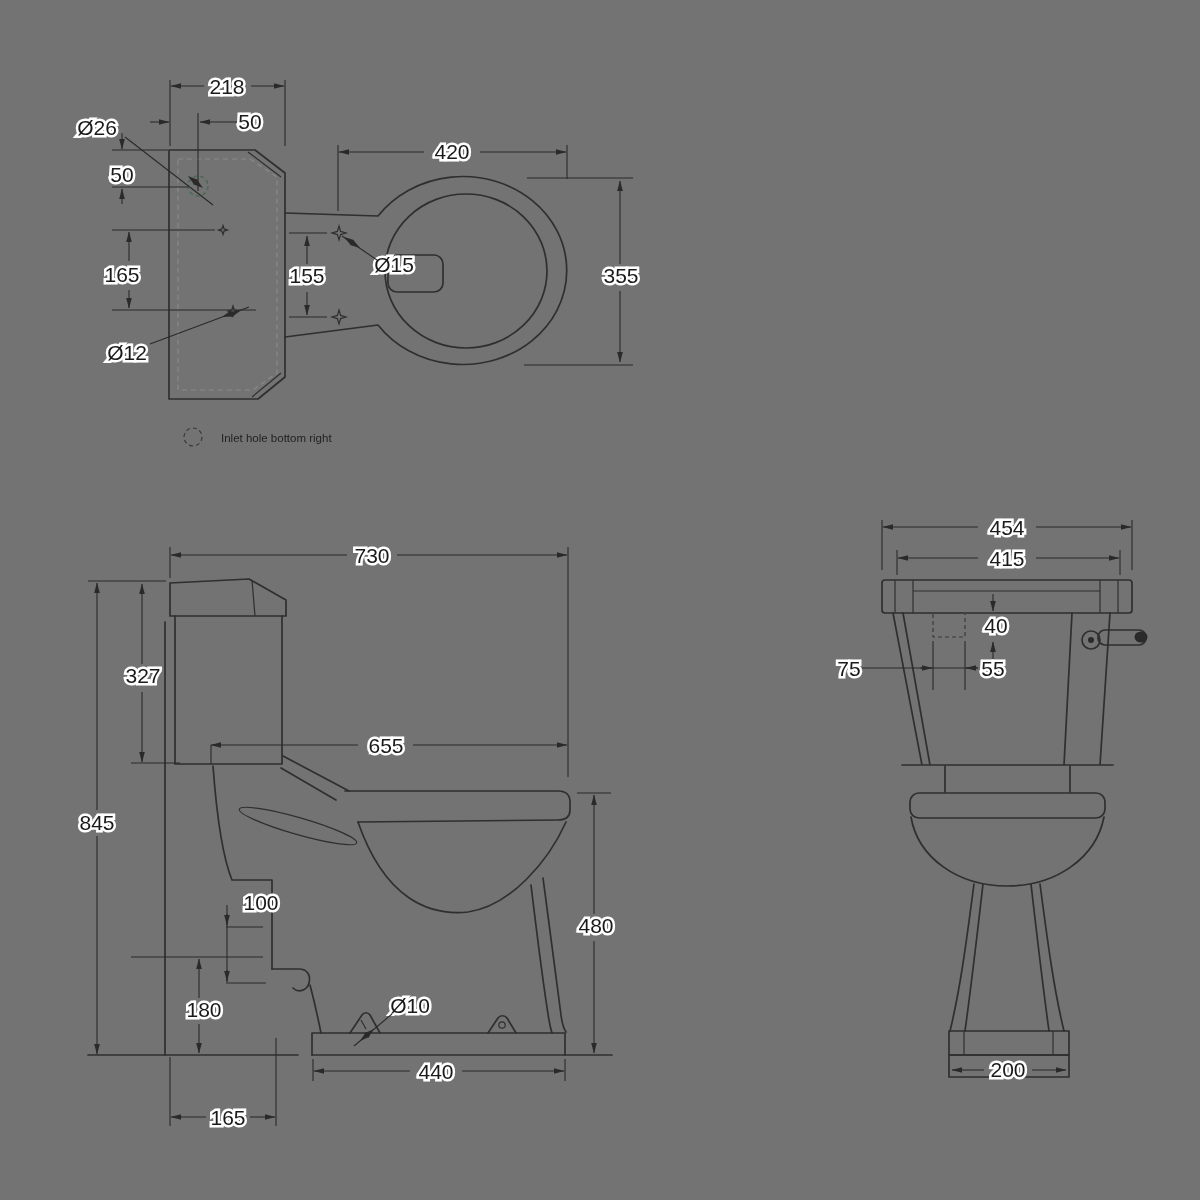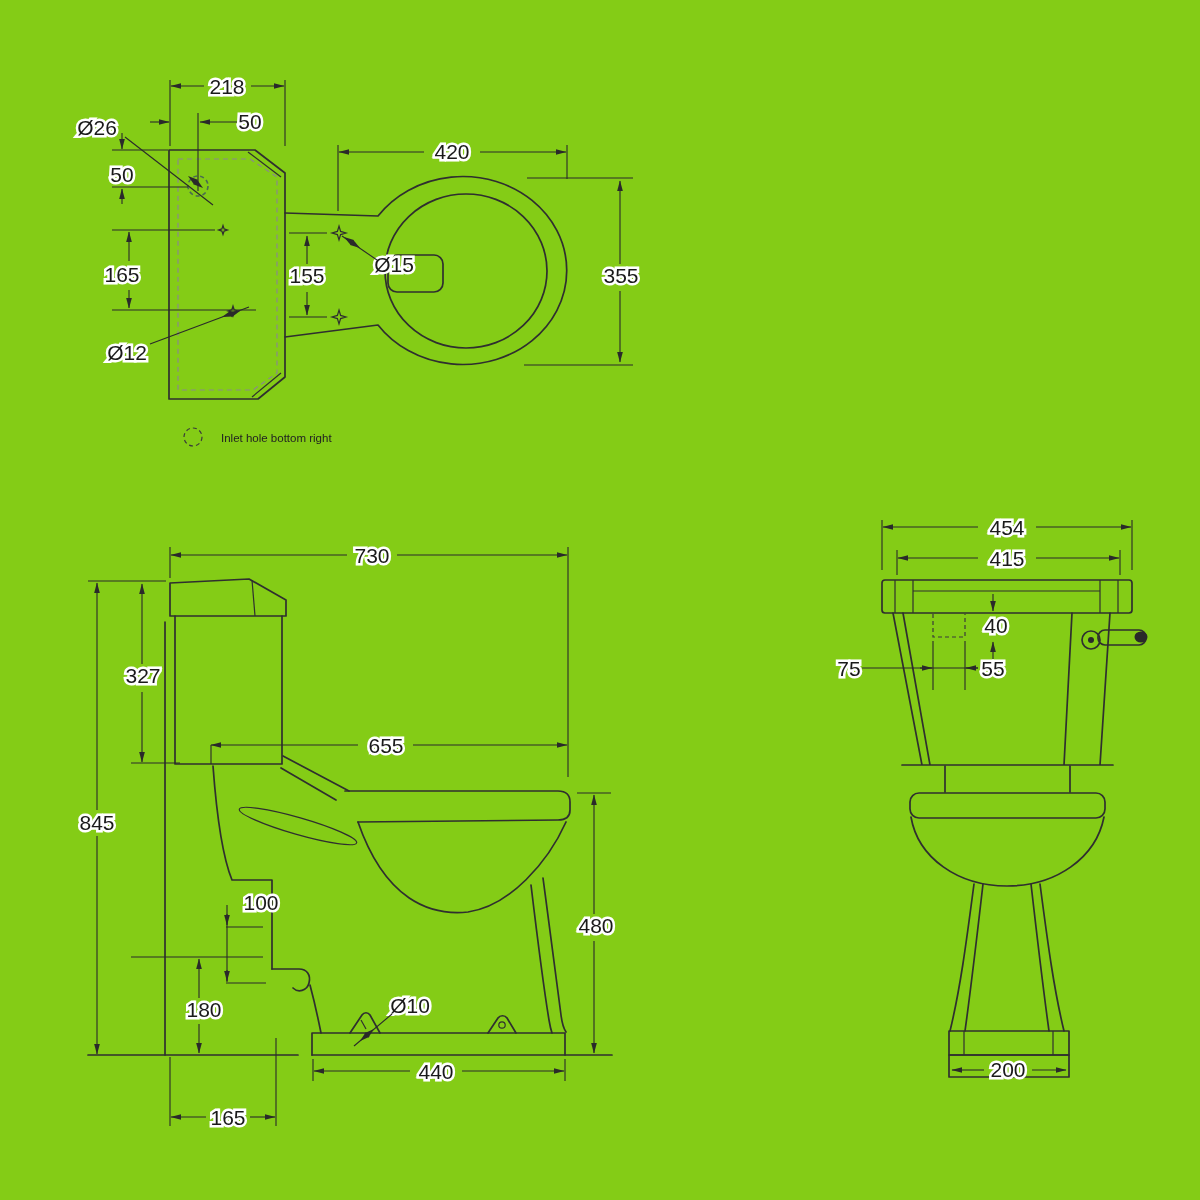--- a/index.html
+++ b/index.html
@@ -1,16 +1,16 @@
 <!DOCTYPE html>
 <html><head>
 <meta charset="utf-8">
 <style>
   html,body{margin:0;padding:0;background:#fff;}
-  #stage{position:relative;width:1200px;height:1200px;background:#84cc16;overflow:hidden;
+  #stage{position:relative;width:1200px;height:1200px;background:#737373;overflow:hidden;
          font-family:"Liberation Sans", sans-serif;}
   svg{display:block}
   .ol{stroke:#2f2f2f;stroke-width:1.7;fill:none;stroke-linejoin:round;stroke-linecap:round;}
   .thin{stroke:#2f2f2f;stroke-width:1.2;fill:none;}
   .dim{stroke:#2a2a2a;stroke-width:1.1;fill:none;}
   .dash{stroke:#8a8a8a;stroke-width:1.2;fill:none;stroke-dasharray:5 4;}
   .dash2{stroke:#3a3a3a;stroke-width:1.2;fill:none;stroke-dasharray:4 3;}
   .dashg{stroke:#4a6b52;stroke-width:1.6;fill:none;stroke-dasharray:4 3;}
   .dt{font:21px "Liberation Sans", sans-serif;fill:#1a1a1a;text-anchor:middle;
       paint-order:stroke fill;stroke:#ffffff;stroke-width:5px;}

